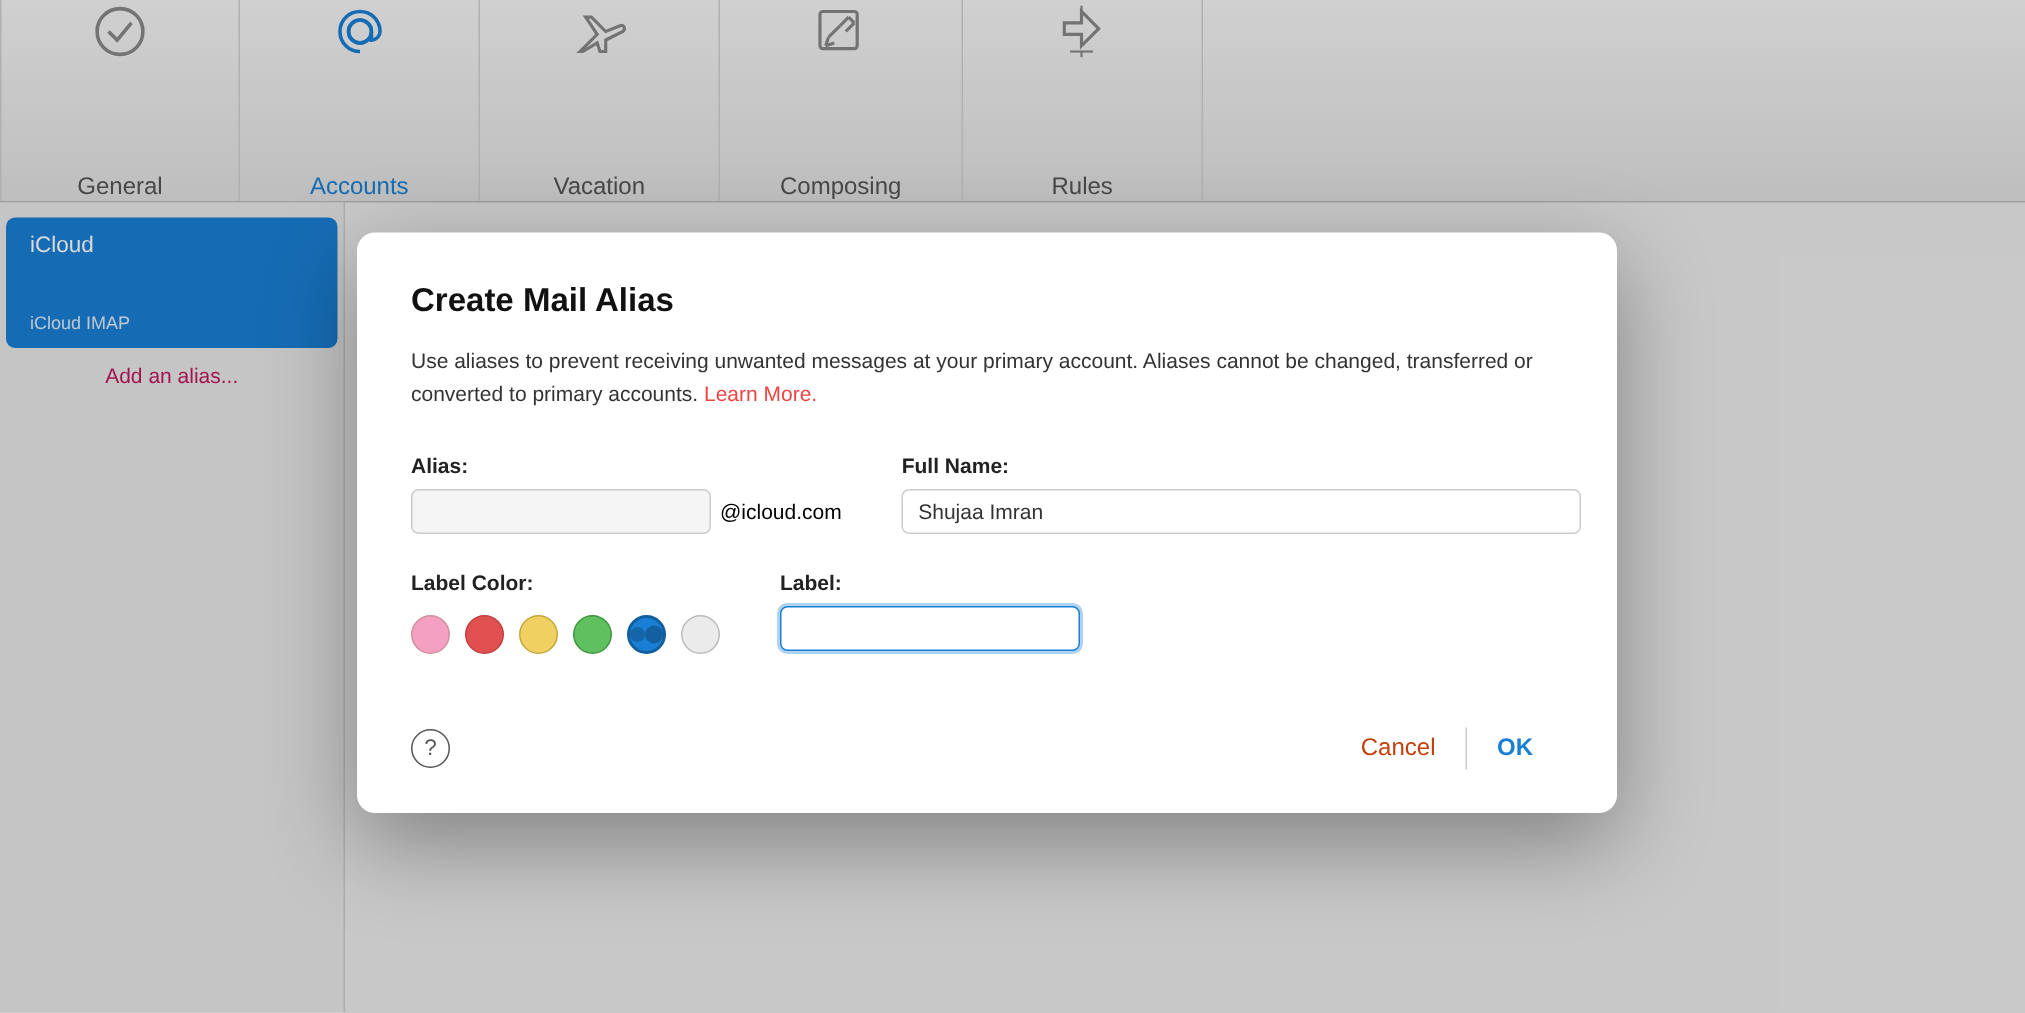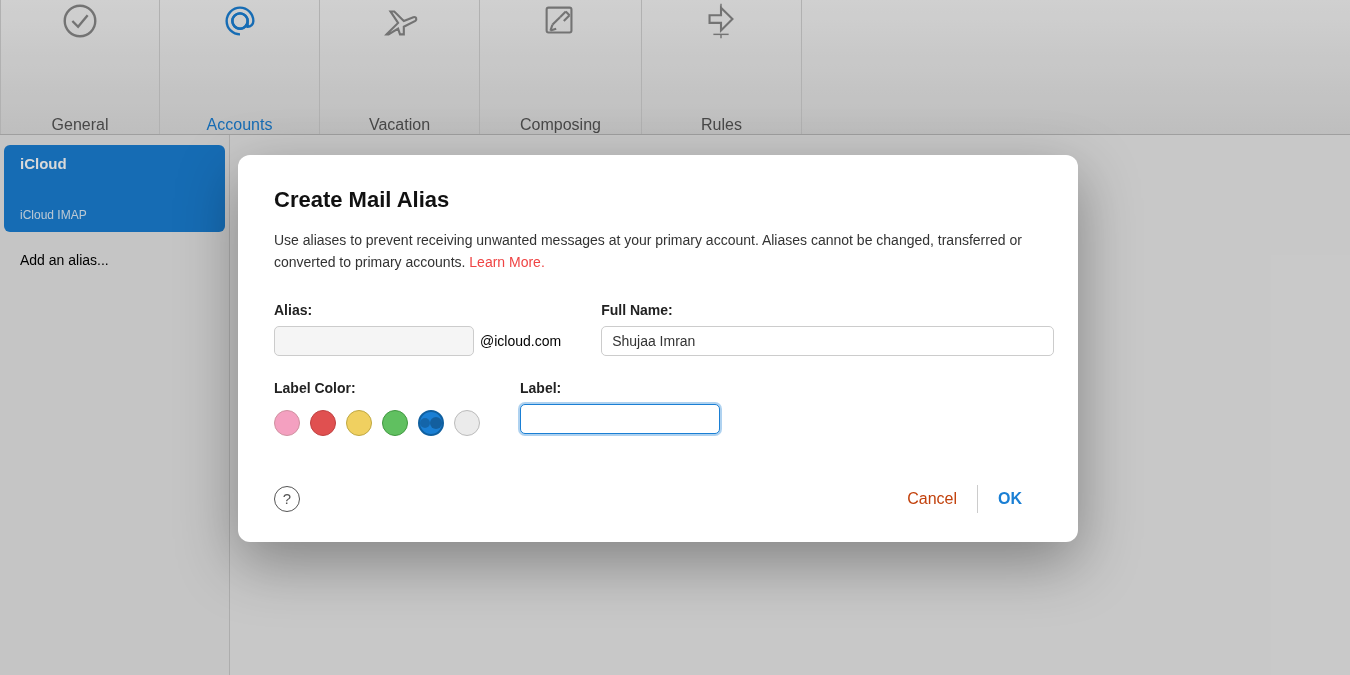--- a/index.html
+++ b/index.html
@@ -93,44 +93,45 @@
     }
 
     .sidebar-item.selected {
       background: #1a7fd4;
       border-radius: 6px;
       margin: 0 4px;
     }
 
     .sidebar-item .account-name {
       font-size: 15px;
-      font-weight: 700;
+      font-weight: 400;
       color: #222;
     }
 
     .sidebar-item.selected .account-name {
       color: white;
     }
 
     .sidebar-item .account-type {
       font-size: 12px;
       color: #555;
       margin-top: 2px;
     }
 
     .sidebar-item.selected .account-type {
       color: rgba(255,255,255,0.85);
       margin-top: 36px;
     }
 
     .add-alias {
-      padding: 20px 20px;
-      color: #000000;
+      padding: 10px 20px;
+      color: #be185d;
       font-size: 14px;
       cursor: pointer;
+      text-align: center;
     }
 
     
     .modal-overlay {
       position: absolute;
       top: -135px;
       left: 0;
       width: 100%;
       height: calc(100% + 135px);
       background: rgba(0,0,0,0.15);

